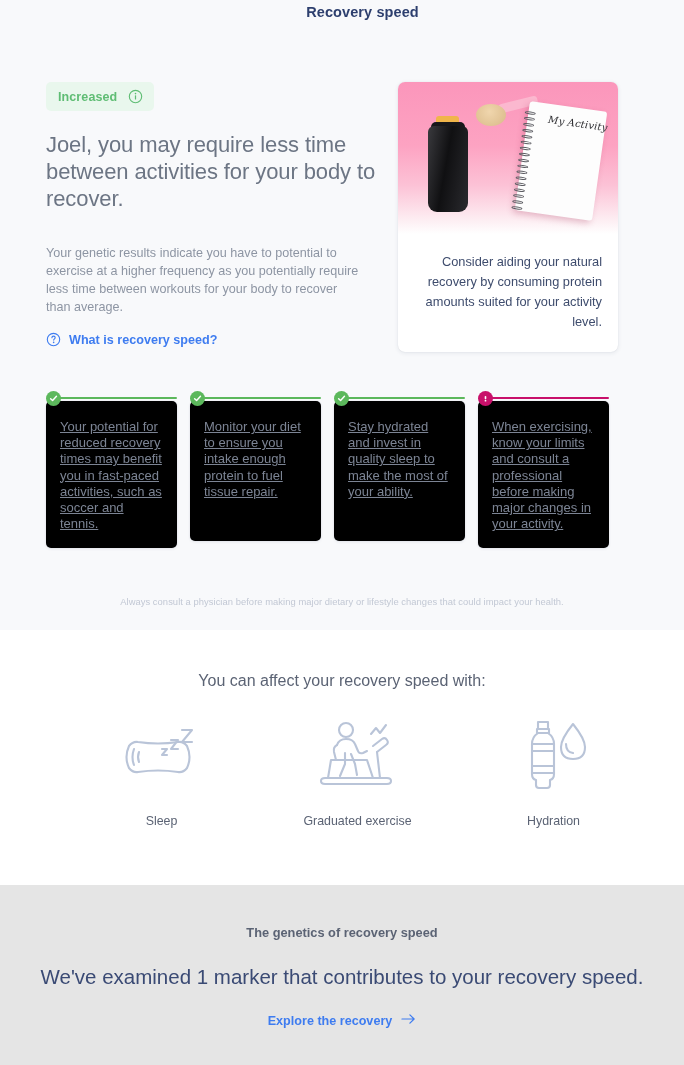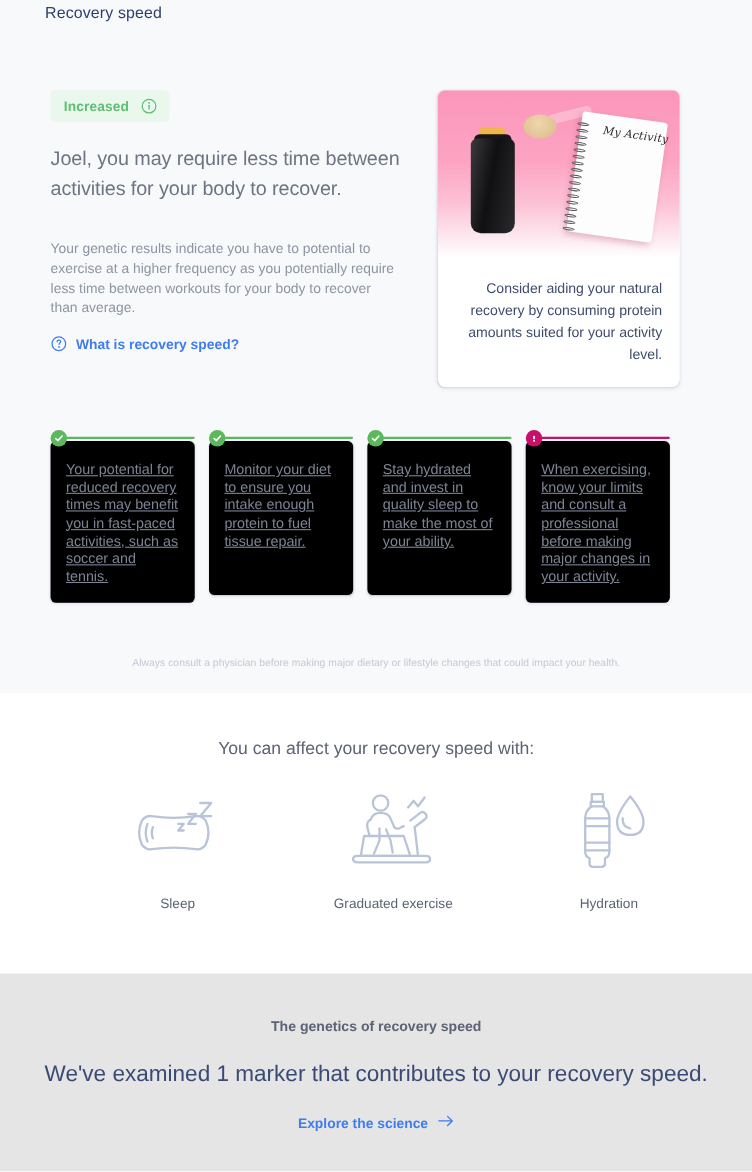--- a/index.html
+++ b/index.html
@@ -13,22 +13,23 @@
   .page { width: 684px; height: 1065px; position: relative; }
 
   
   .section-result {
     background: #f8f9fb;
     padding: 0 0 22px 0;
     height: 630px;
     position: relative;
   }
   .page-title {
+    text-align: center;
     font-size: 14.5px;
-    font-weight: normal;
+    font-weight: bold;
     color: #2d3f6e;
     padding-top: 4px;
     letter-spacing: .1px;
     margin-left: 41px;
   }
 
   .hero {
     display: flex;
     padding: 62px 46px 0 46px;
     align-items: flex-start;
@@ -47,21 +48,21 @@
   .badge-label {
     font-size: 12.5px;
     font-weight: bold;
     color: #5fbd74;
     letter-spacing: .1px;
   }
   .badge-info { width: 15px; height: 15px; display: block; }
 
   .hero-heading {
     margin-top: 20px;
-    font-size: 18px;
+    font-size: 22px;
     line-height: 27px;
     color: #6c7584;
     font-weight: normal;
     letter-spacing: -.1px;
   }
   .hero-body {
     margin-top: 32px;
     font-size: 12.6px;
     line-height: 18px;
     color: #8d95a3;
@@ -446,21 +447,21 @@
         </div>
         <div class="affect-label">Hydration</div>
       </div>
     </div>
   </div>
 
   <div class="section-genetics">
     <div class="gen-eyebrow">The genetics of recovery speed</div>
     <div class="gen-heading">We've examined 1 marker that contributes to your recovery speed.</div>
     <a class="gen-link">
-      <span>Explore the science</span>
+      <span>Explore the recovery</span>
       <span>
         <svg width="15" height="12" viewBox="0 0 16 12">
           <path d="M1 6 H14 M9.5 1.6 L14 6 L9.5 10.4" fill="none" stroke="#3e7cf0" stroke-width="1.3" stroke-linecap="round" stroke-linejoin="round"></path>
         </svg>
       </span>
     </a>
   </div>
 
 </div>
 

